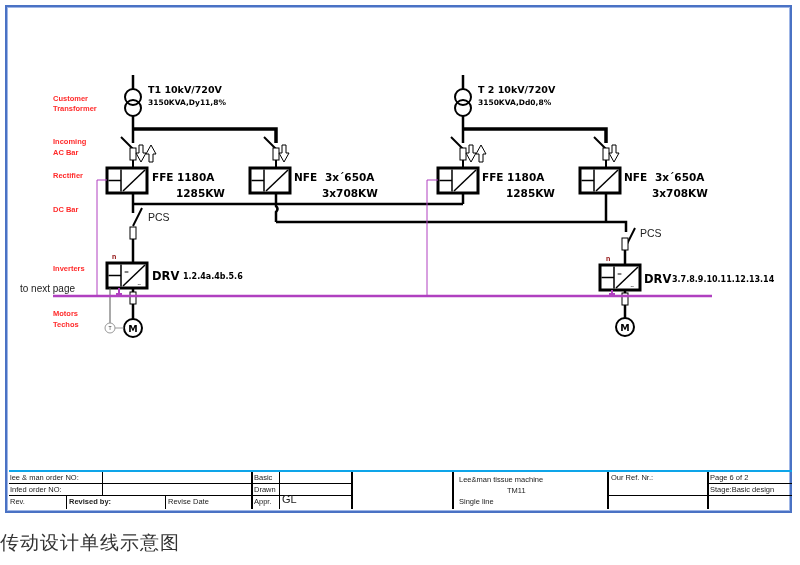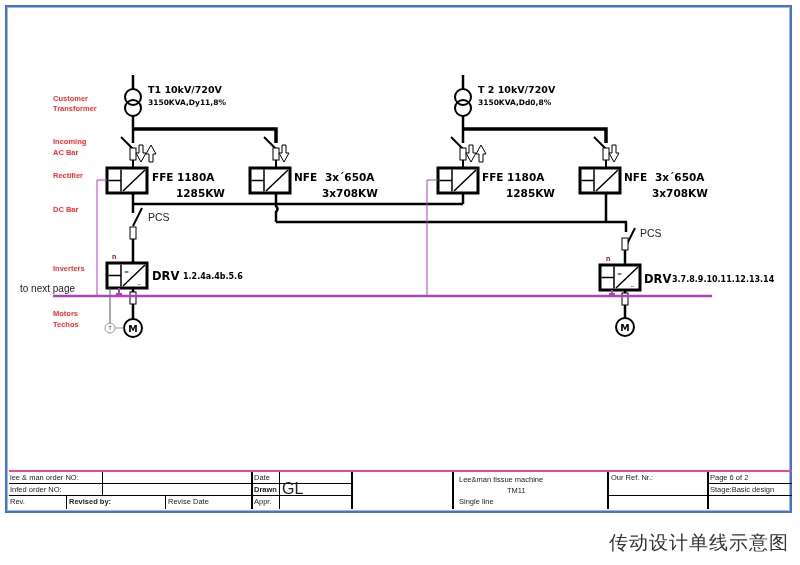--- a/index.html
+++ b/index.html
@@ -2,25 +2,25 @@
 <html><head>
 <meta charset="utf-8">
 <style>
   html, body { margin:0; padding:0; background:#ffffff; }
   body { width:800px; height:565px; position:relative; overflow:hidden; font-family:"Liberation Sans", sans-serif; }
   #frame { position:absolute; left:5px; top:5px; width:787px; height:508px; border:2px solid #4a72c4; box-shadow: inset 0 0 0 1px #9fb6e6; box-sizing:border-box; }
   svg#diagram { position:absolute; left:0; top:0; }
   .red { fill:#ff2a2a; font-weight:bold; font-size:7.5px; font-family:"Liberation Sans", sans-serif; }
   .lbl { fill:#000; font-family:"DejaVu Sans", sans-serif; font-weight:bold; }
   .plain { fill:#222; font-family:"Liberation Sans", sans-serif; }
-  #titleblock { position:absolute; left:9px; top:470px; width:783px; height:39px; border-top:2px solid #ec4899; }
+  #titleblock { position:absolute; left:9px; top:470px; width:783px; height:39px; border-top:2px solid #0ea5e9; }
   .tb { position:absolute; font-size:7.5px; color:#222; font-family:"Liberation Sans", sans-serif; line-height:11px; white-space:nowrap; }
   .vl { position:absolute; background:#000; }
   .hl { position:absolute; background:#000; height:1px; }
-  #caption { position:absolute; left:0; width:789px; top:530px; text-align:right; font-size:19px; color:#333; font-family:"DejaVu Sans", sans-serif; letter-spacing:1px; }
+  #caption { position:absolute; left:0; width:789px; top:530px; text-align:left; font-size:19px; color:#333; font-family:"DejaVu Sans", sans-serif; letter-spacing:1px; }
 </style>
 </head>
 <body>
 
 <div id="frame"></div>
 
 <svg id="diagram" width="800" height="470" viewBox="0 0 800 470">
   <defs>
     <g id="rectbox">
       <rect x="0" y="0" width="40" height="25" fill="#fff" stroke="#000" stroke-width="3"></rect>
@@ -192,23 +192,23 @@
   <div class="vl" style="left:342px;top:0;width:2px;height:37px;"></div>
   <div class="vl" style="left:443px;top:0;width:2px;height:37px;"></div>
   <div class="vl" style="left:598px;top:0;width:2px;height:37px;"></div>
   <div class="vl" style="left:698px;top:0;width:2px;height:37px;"></div>
 
   <span class="tb" style="left:1px;top:0px;">lee &amp; man order NO:</span>
   <span class="tb" style="left:1px;top:12px;">Infed order NO:</span>
   <span class="tb" style="left:1px;top:24px;">Rev.</span>
   <span class="tb" style="left:60px;top:24px;font-weight:bold;">Revised by:</span>
   <span class="tb" style="left:159px;top:24px;">Revise Date</span>
-  <span class="tb" style="left:245px;top:0px;">Date</span>
-  <span class="tb" style="left:245px;top:12px;font-weight:bold;">Drawn</span>
-  <span class="tb" style="left:273px;top:10px;font-size:16px;line-height:14px;">GL</span>
+  <span class="tb" style="left:245px;top:0px;">Basic</span>
+  <span class="tb" style="left:245px;top:12px;">Drawn</span>
+  <span class="tb" style="left:273px;top:20px;font-size:11px;line-height:14px;">GL</span>
   <span class="tb" style="left:245px;top:24px;">Appr.</span>
   <span class="tb" style="left:450px;top:2px;line-height:11px;">Lee&amp;man tissue machine</span>
   <span class="tb" style="left:450px;top:13px;line-height:11px;margin-left:48px;">TM11</span>
   <span class="tb" style="left:450px;top:24px;line-height:11px;">Single line</span>
   <span class="tb" style="left:602px;top:0px;">Our Ref. Nr.:</span>
   <span class="tb" style="left:701px;top:0px;">Page 6 of  2</span>
   <span class="tb" style="left:701px;top:12px;">Stage:Basic design</span>
 </div>
 
 <div id="caption">传动设计单线示意图</div>

